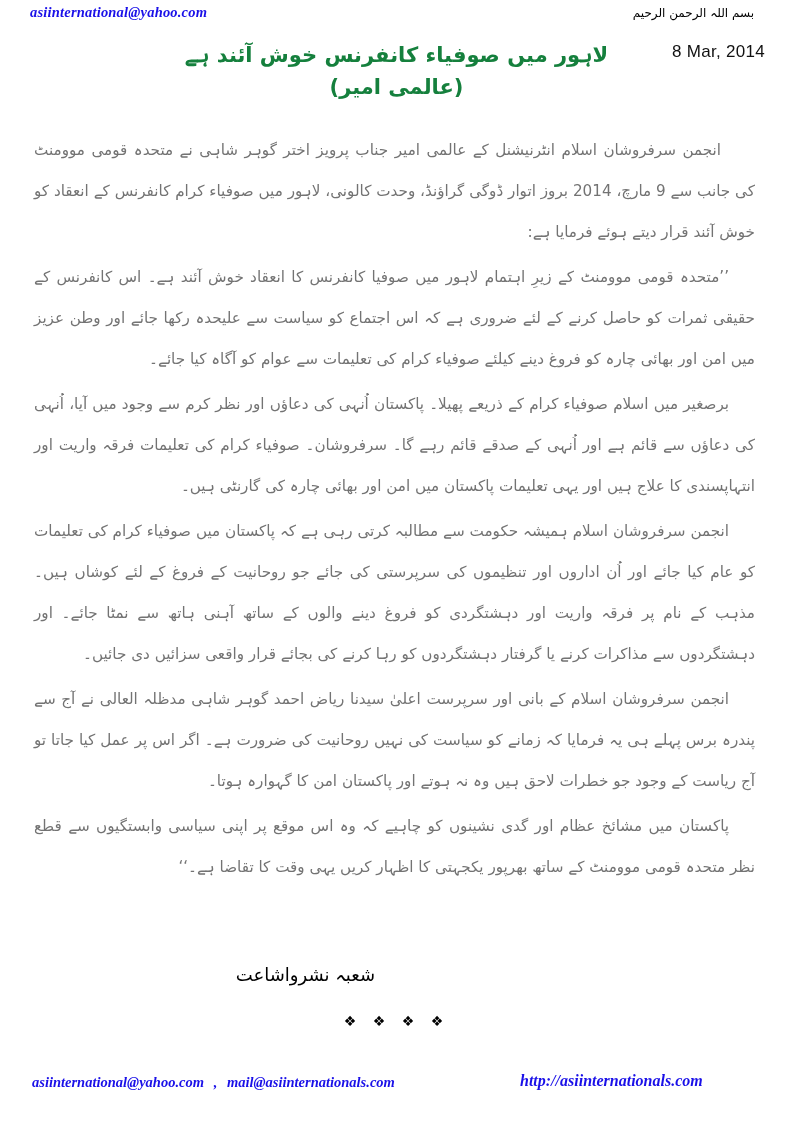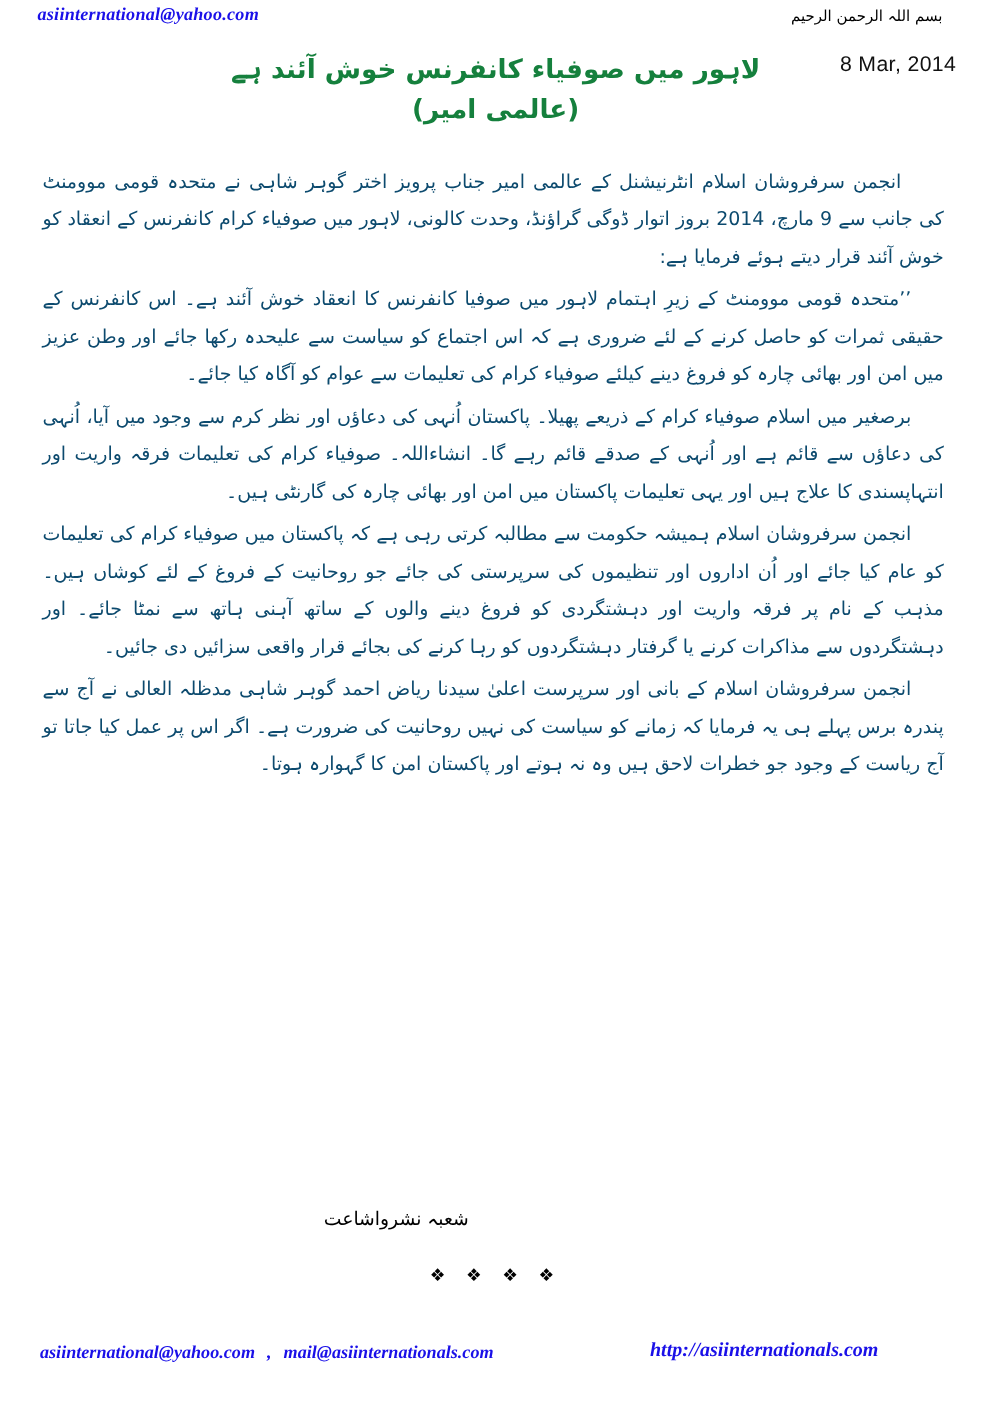--- a/index.html
+++ b/index.html
@@ -87,22 +87,22 @@
     width: 793px;
     box-sizing: border-box;
     padding: 0 38px 0 34px;
     direction: rtl;
     text-align: justify;
     text-align-last: right;
   }
   .para {
     font-family: "DejaVu Sans", sans-serif;
     font-size: 15.2px;
-    line-height: 30px;
-    color: #0c4a6e;
+    line-height: 41px;
+    color: #737373;
     margin: 0 0 4px 0;
     text-indent: 34px;
   }
   .para.quote {
     text-indent: 26px;
   }
   .para.tight {
     margin-bottom: 0;
   }
 
@@ -118,21 +118,21 @@
   }
   .signoff-line1 {
     font-family: "DejaVu Sans", sans-serif;
     font-size: 15.2px;
     color: #000000;
     padding-right: 300px;
     line-height: 34px;
   }
   .signoff-line2 {
     font-family: "DejaVu Sans", sans-serif;
-    font-size: 15px;
+    font-size: 18px;
     color: #000000;
     padding-right: 380px;
     line-height: 34px;
     margin-top: 20px;
   }
 
   
   .divider-glyphs {
     position: absolute;
     left: 0;
@@ -204,26 +204,27 @@
 
   <div class="doc-date">8 Mar, 2014</div>
 
   <div class="doc-title">لاہور میں صوفیاء کانفرنس خوش آئند ہے (عالمی امیر)</div>
 
   <div class="body-wrap">
     <p class="para">انجمن سرفروشان اسلام انٹرنیشنل کے عالمی امیر جناب پرویز اختر گوہر شاہی نے متحدہ قومی موومنٹ کی جانب سے 9 مارچ، 2014 بروز اتوار ڈوگی گراؤنڈ، وحدت کالونی، لاہور میں صوفیاء کرام کانفرنس کے انعقاد کو خوش آئند قرار دیتے ہوئے فرمایا ہے:</p>
 
     <p class="para quote">’’متحدہ قومی موومنٹ کے زیرِ اہتمام لاہور میں صوفیا کانفرنس کا انعقاد خوش آئند ہے۔ اس کانفرنس کے حقیقی ثمرات کو حاصل کرنے کے لئے ضروری ہے کہ اس اجتماع کو سیاست سے علیحدہ رکھا جائے اور وطن عزیز میں امن اور بھائی چارہ کو فروغ دینے کیلئے صوفیاء کرام کی تعلیمات سے عوام کو آگاہ کیا جائے۔</p>
 
-    <p class="para quote">برصغیر میں اسلام صوفیاء کرام کے ذریعے پھیلا۔ پاکستان اُنہی کی دعاؤں اور نظر کرم سے وجود میں آیا، اُنہی کی دعاؤں سے قائم ہے اور اُنہی کے صدقے قائم رہے گا۔ انشاءاللہ۔ صوفیاء کرام کی تعلیمات فرقہ واریت اور انتہاپسندی کا علاج ہیں اور یہی تعلیمات پاکستان میں امن اور بھائی چارہ کی گارنٹی ہیں۔</p>
+    <p class="para quote">برصغیر میں اسلام صوفیاء کرام کے ذریعے پھیلا۔ پاکستان اُنہی کی دعاؤں اور نظر کرم سے وجود میں آیا، اُنہی کی دعاؤں سے قائم ہے اور اُنہی کے صدقے قائم رہے گا۔ سرفروشان۔ صوفیاء کرام کی تعلیمات فرقہ واریت اور انتہاپسندی کا علاج ہیں اور یہی تعلیمات پاکستان میں امن اور بھائی چارہ کی گارنٹی ہیں۔</p>
 
     <p class="para quote">انجمن سرفروشان اسلام ہمیشہ حکومت سے مطالبہ کرتی رہی ہے کہ پاکستان میں صوفیاء کرام کی تعلیمات کو عام کیا جائے اور اُن اداروں اور تنظیموں کی سرپرستی کی جائے جو روحانیت کے فروغ کے لئے کوشاں ہیں۔ مذہب کے نام پر فرقہ واریت اور دہشتگردی کو فروغ دینے والوں کے ساتھ آہنی ہاتھ سے نمٹا جائے۔ اور دہشتگردوں سے مذاکرات کرنے یا گرفتار دہشتگردوں کو رہا کرنے کی بجائے قرار واقعی سزائیں دی جائیں۔</p>
 
     <p class="para quote">انجمن سرفروشان اسلام کے بانی اور سرپرست اعلیٰ سیدنا ریاض احمد گوہر شاہی مدظلہ العالی نے آج سے پندرہ برس پہلے ہی یہ فرمایا کہ زمانے کو سیاست کی نہیں روحانیت کی ضرورت ہے۔ اگر اس پر عمل کیا جاتا تو آج ریاست کے وجود جو خطرات لاحق ہیں وہ نہ ہوتے اور پاکستان امن کا گہوارہ ہوتا۔</p>
 
+    <p class="para quote tight">پاکستان میں مشائخ عظام اور گدی نشینوں کو چاہیے کہ وہ اس موقع پر اپنی سیاسی وابستگیوں سے قطع نظر متحدہ قومی موومنٹ کے ساتھ بھرپور یکجہتی کا اظہار کریں یہی وقت کا تقاضا ہے۔‘‘</p>
   </div>
 
   <div class="signoff">
     <div class="signoff-line2">شعبہ نشرواشاعت</div>
   </div>
 
   <div class="divider-glyphs">❖ ❖ ❖ ❖</div>
 
 
   <div class="footer-contacts">

